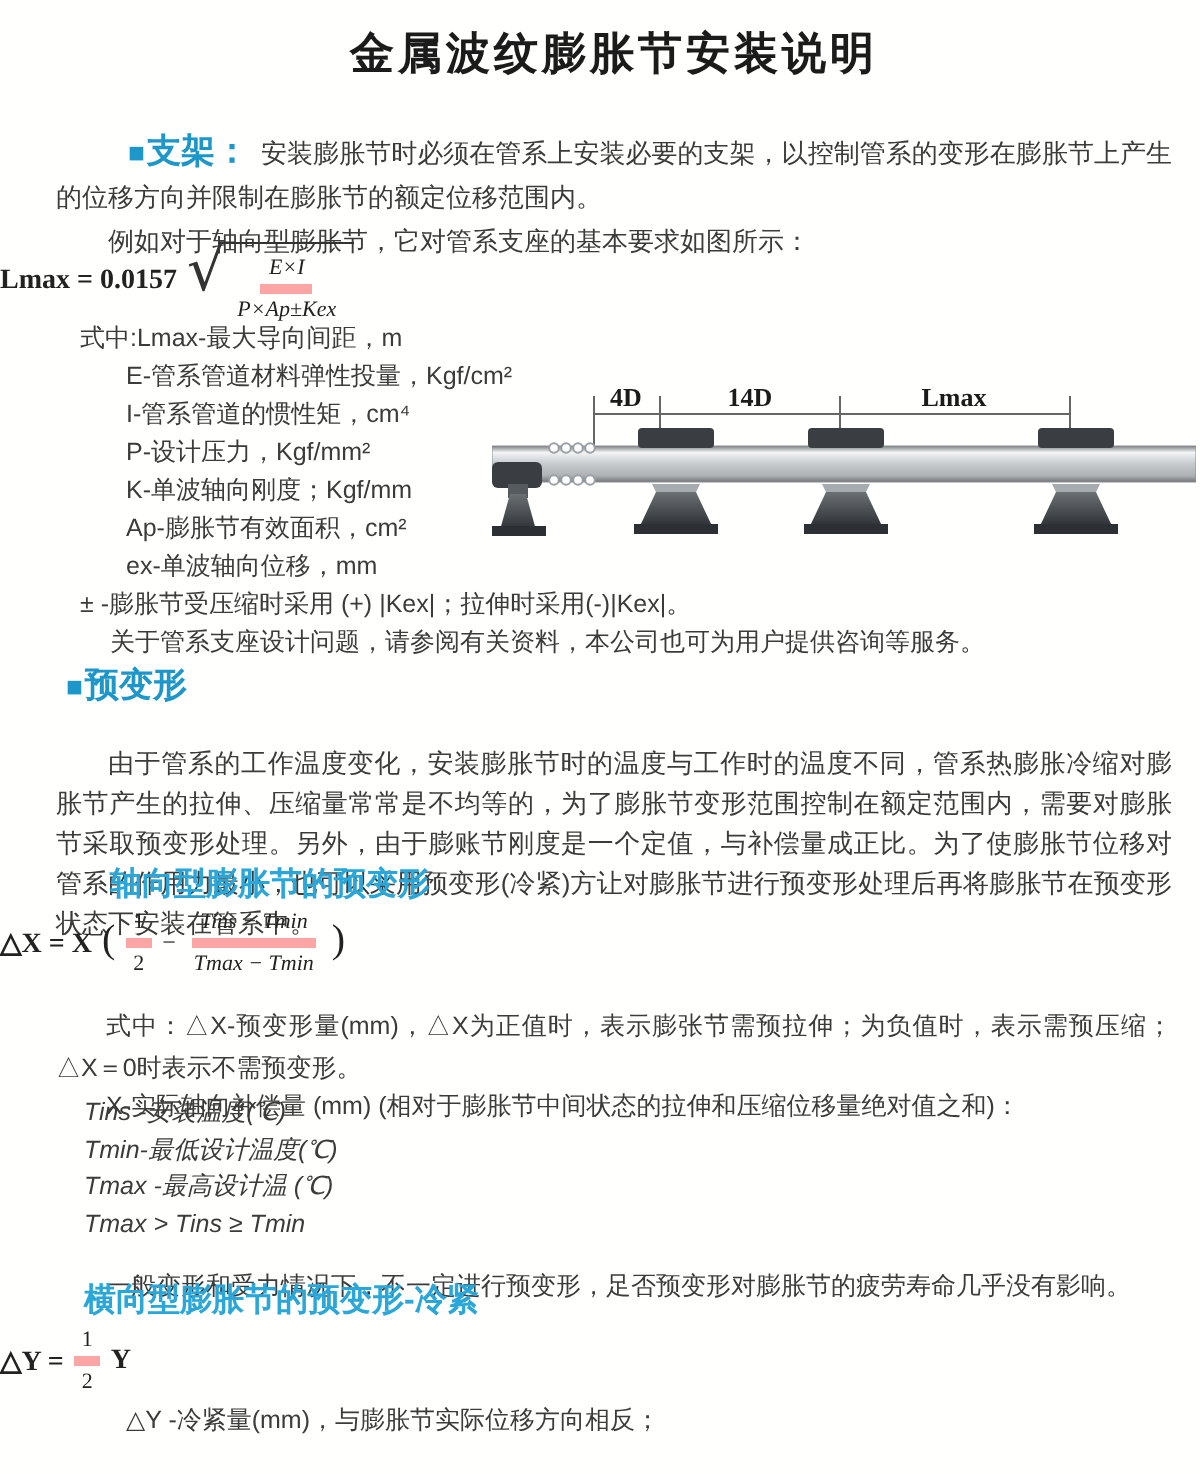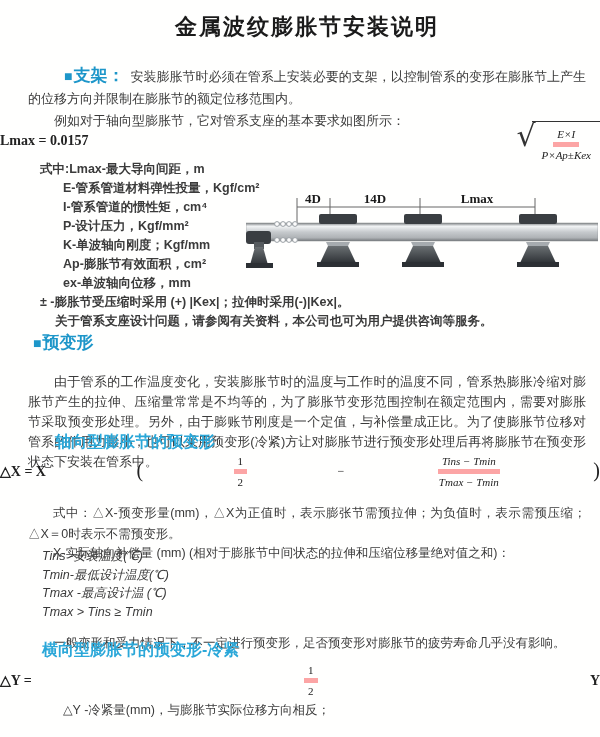--- a/index.html
+++ b/index.html
@@ -6,36 +6,36 @@
   .page{position:relative;width:600px;height:737px;background:#fffffe;overflow:hidden;
         font-family:"Liberation Sans",sans-serif;color:#3b3b3b;}
   .blk{position:absolute;left:28px;right:14px;}
   .title{top:12px;text-align:center;font-size:22px;font-weight:bold;color:#1b1b1b;letter-spacing:2px;}
   .p{font-size:13px;line-height:20px;text-align:justify;}
   .support-p{top:52px;text-indent:36px;line-height:22px;}
   .bullet{color:#1d96c9;font-size:14px;margin-right:1px;}
   .sec-head-inline{color:#1d96c9;font-size:17px;font-weight:bold;margin-right:6px;}
   .example{top:98px;text-indent:2em;}
   
-  .formula{position:absolute;left:0;right:0;display:flex;justify-content:space-between;align-items:center;
+  .formula{position:absolute;left:0;right:0;display:flex;justify-content:flex-start;align-items:center;
            gap:5px;font-family:"Liberation Serif",serif;color:#222;}
   .f1{top:120px;}
   .flhs{font-weight:bold;font-size:14px;}
   .sqrt{display:inline-flex;align-items:flex-start;}
   .sqrt-glyph{font-size:30px;line-height:1.05;margin-right:-4px;font-family:"DejaVu Sans",sans-serif;color:#333;}
   .radicand{border-top:1.5px solid #333;margin-top:1px;padding:2px 5px 0 6px;}
   .frac{display:inline-flex;flex-direction:column;align-items:center;font-size:11px;line-height:1.3;}
   .frac .num{border-bottom:5px solid #fca5a5;padding:0 4px 1px;}
   .frac .den{padding:1px 4px 0;}
   .frac.ital{font-style:italic;}
   .paren{font-size:20px;line-height:1;padding-bottom:3px;font-weight:normal;}
   .fop{font-size:12px;}
   .fry{font-weight:bold;font-size:14px;}
   
-  .defs{top:160px;left:40px;font-weight:bold;}
+  .defs{top:160px;left:40px;}
   .def{font-size:12.5px;line-height:19px;color:#3b3b3b;}
   .def.item{margin-left:23px;}
   .def.service{margin-left:15px;}
   
   .diagram{position:absolute;left:246px;top:190px;}
   .dimlab{font-family:"Liberation Serif",serif;font-weight:bold;font-size:13px;fill:#1b1b1b;}
   
   .sec-head{position:absolute;color:#1d96c9;font-size:17px;font-weight:bold;}
   .head2{top:331px;left:33px;}
   .pre-p{top:352px;text-indent:2em;margin-top:20px;}

